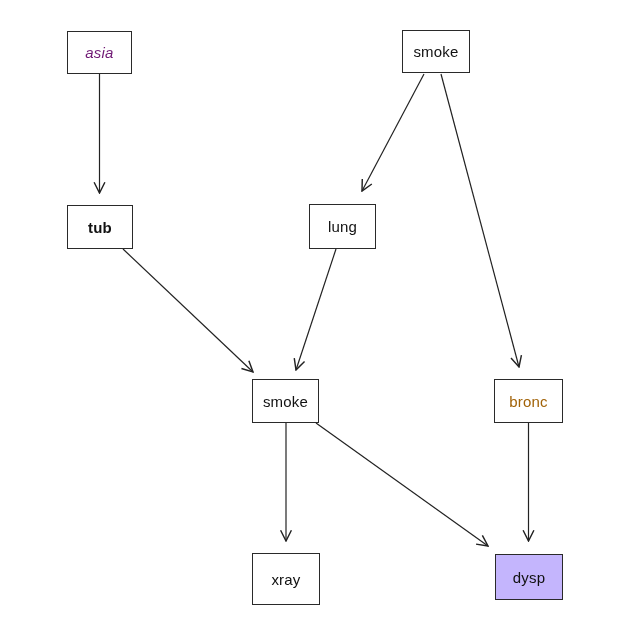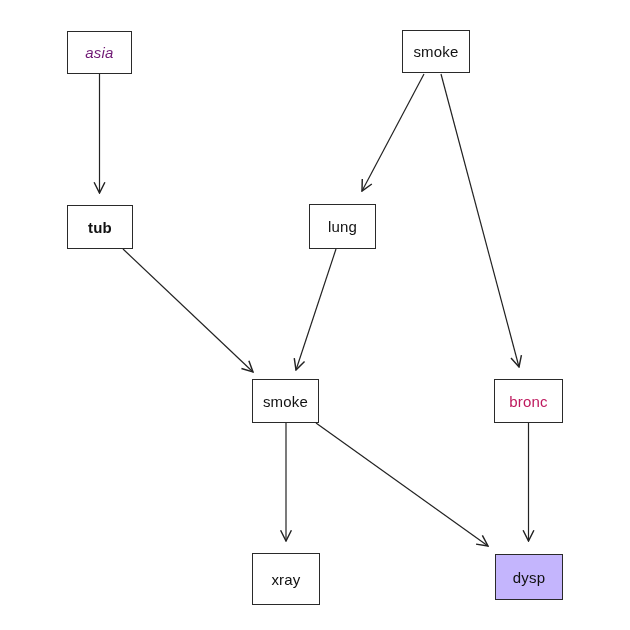--- a/index.html
+++ b/index.html
@@ -71,21 +71,21 @@
       <div class="node" style="left: 67px; top: 205px; width: 66px; height: 44px; border-color: rgb(42, 42, 42); background: rgb(255, 255, 255); font-weight: bold;">
         <span style="color: rgb(17, 17, 17);">tub</span>
       </div>
       <div class="node" style="left: 309px; top: 204px; width: 67px; height: 45px; border-color: rgb(42, 42, 42); background: rgb(255, 255, 255);">
         <span style="color: rgb(17, 17, 17);">lung</span>
       </div>
       <div class="node" style="left: 252px; top: 379px; width: 67px; height: 44px; border-color: rgb(42, 42, 42); background: rgb(255, 255, 255);">
         <span style="color: rgb(17, 17, 17);">smoke</span>
       </div>
       <div class="node" style="left: 494px; top: 379px; width: 69px; height: 44px; border-color: rgb(42, 42, 42); background: rgb(255, 255, 255);">
-        <span style="color: #be185d;">bronc</span>
+        <span style="color: #a16207;">bronc</span>
       </div>
       <div class="node" style="left: 252px; top: 553px; width: 68px; height: 52px; border-color: rgb(42, 42, 42); background: rgb(255, 255, 255);">
         <span style="color: rgb(17, 17, 17);">xray</span>
       </div>
       <div class="node" style="left: 495px; top: 554px; width: 68px; height: 46px; border-color: rgb(42, 42, 42); background: #c4b5fd;">
         <span style="color: rgb(17, 17, 17);">dysp</span>
       </div>
     </div>
 </div>
 

